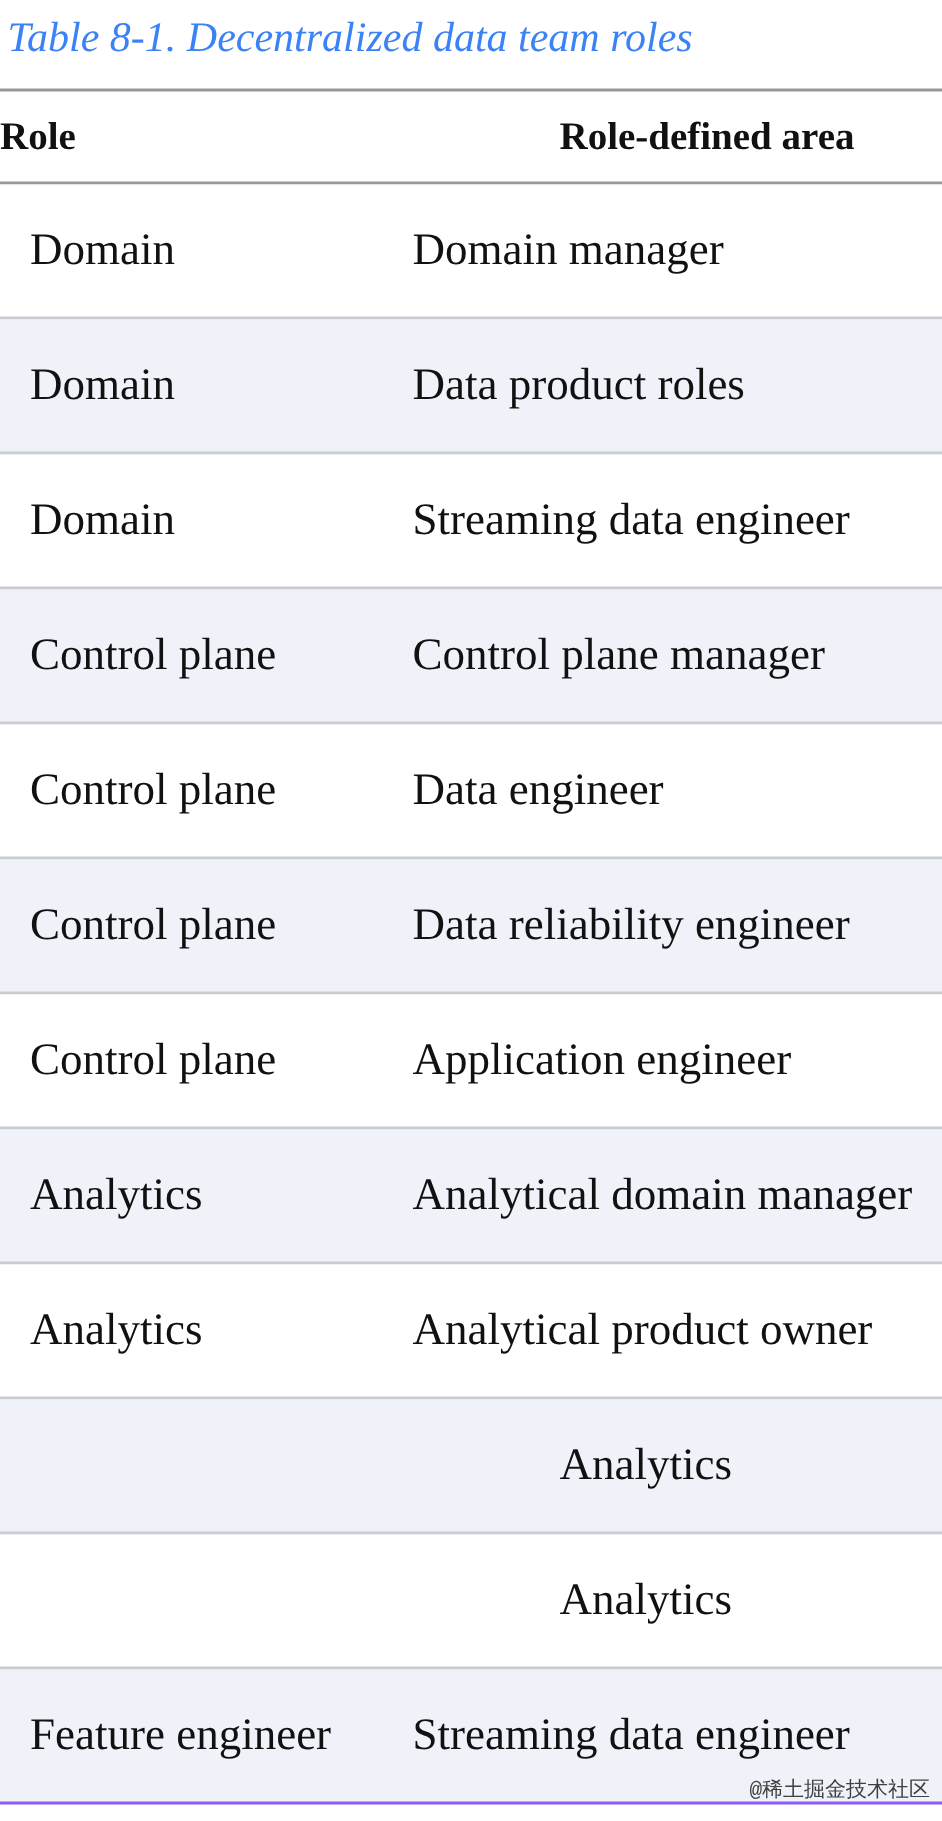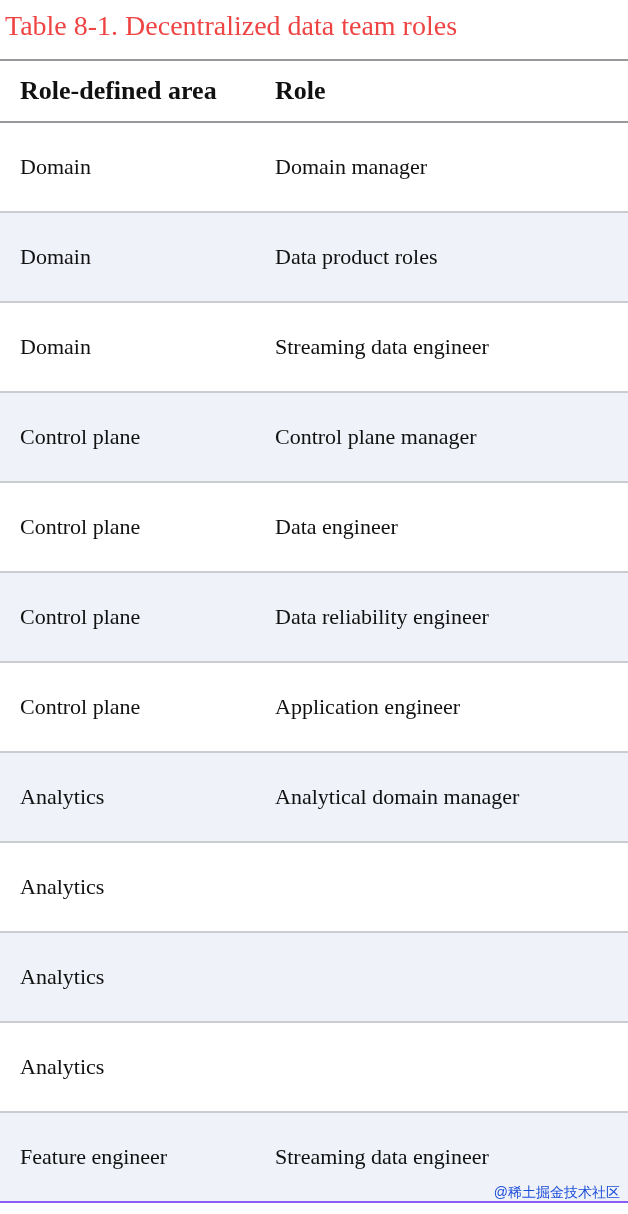--- a/index.html
+++ b/index.html
@@ -9,45 +9,47 @@
     color: #111111;
   }
   .page {
     position: relative;
     width: 628px;
     height: 1214px;
     background: #ffffff;
     overflow: hidden;
   }
   .table-title {
+    font-style: italic;
     font-size: 28px;
     line-height: 34px;
     padding: 9px 0 16px 5px;
-    color: #ef4444;
+    color: #3b82f6;
   }
   .data-table {
     width: 628px;
   }
   .header-row {
     display: flex;
     align-items: center;
     height: 60px;
     border-top: 2px solid #98989c;
     border-bottom: 2px solid #98989c;
     font-weight: 700;
     font-size: 26px;
     background: #ffffff;
   }
   .row {
     display: flex;
     align-items: center;
     height: 88px;
     border-bottom: 2px solid #caccd1;
-    font-size: 22px;
+    font-size: 30px;
     background: #ffffff;
+    justify-content: flex-end;
   }
   .row:last-child {
     border-bottom: 2px solid #8b5cf6;
   }
   .row.shaded {
     background: #eff2f8;
   }
   .cell {
     white-space: nowrap;
     overflow: hidden;
@@ -60,37 +62,37 @@
   }
   .col2 {
     flex: 1;
     padding-right: 6px;
   }
   .watermark {
     position: absolute;
     right: 8px;
     bottom: 12px;
     font-size: 14px;
-    color: #1d4ed8;
-    font-family: Liberation Sans, sans-serif;
+    color: #404040;
+    font-family: Liberation Mono, monospace;
     pointer-events: none;
   }
 </style>
 </head>
 <body>
 
 <div class="page">
 
   <div class="table-title">Table 8-1. Decentralized data team roles</div>
 
   <div class="data-table">
 
     <div class="header-row">
+      <div class="cell col2 header-cell">Role</div>
       <div class="cell col1 header-cell">Role-defined area</div>
-      <div class="cell col2 header-cell">Role</div>
     </div>
 
     <div id="table-body">
   <div class="row">
     <div class="cell col1">Domain</div>
     <div class="cell col2">Domain manager</div>
   </div>
 
   <div class="row shaded">
     <div class="cell col1">Domain</div>
@@ -122,20 +124,21 @@
     <div class="cell col2">Application engineer</div>
   </div>
 
   <div class="row shaded">
     <div class="cell col1">Analytics</div>
     <div class="cell col2">Analytical domain manager</div>
   </div>
 
   <div class="row">
     <div class="cell col1">Analytics</div>
+    <div class="cell col2">Analytical product owner</div>
   </div>
 
   <div class="row shaded">
     <div class="cell col1">Analytics</div>
   </div>
 
   <div class="row">
     <div class="cell col1">Analytics</div>
   </div>
 

